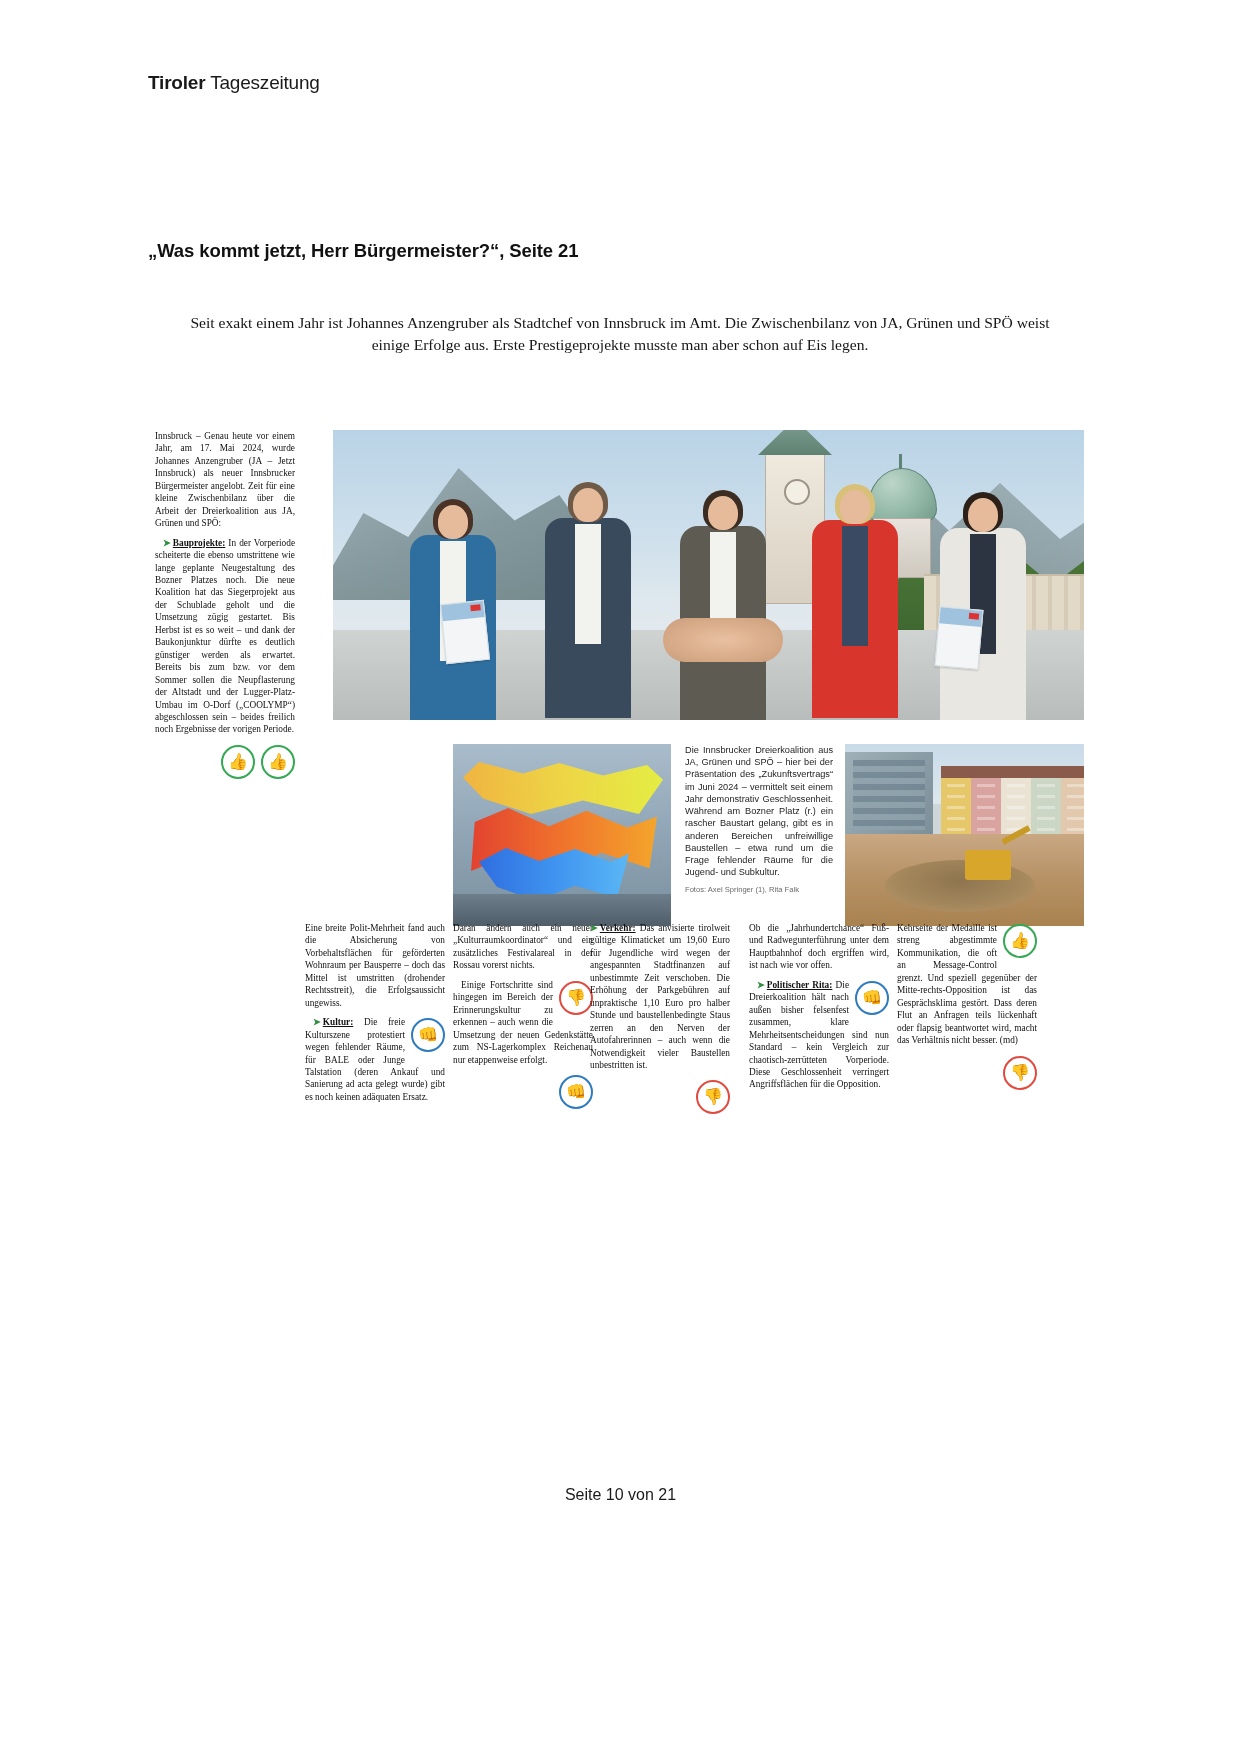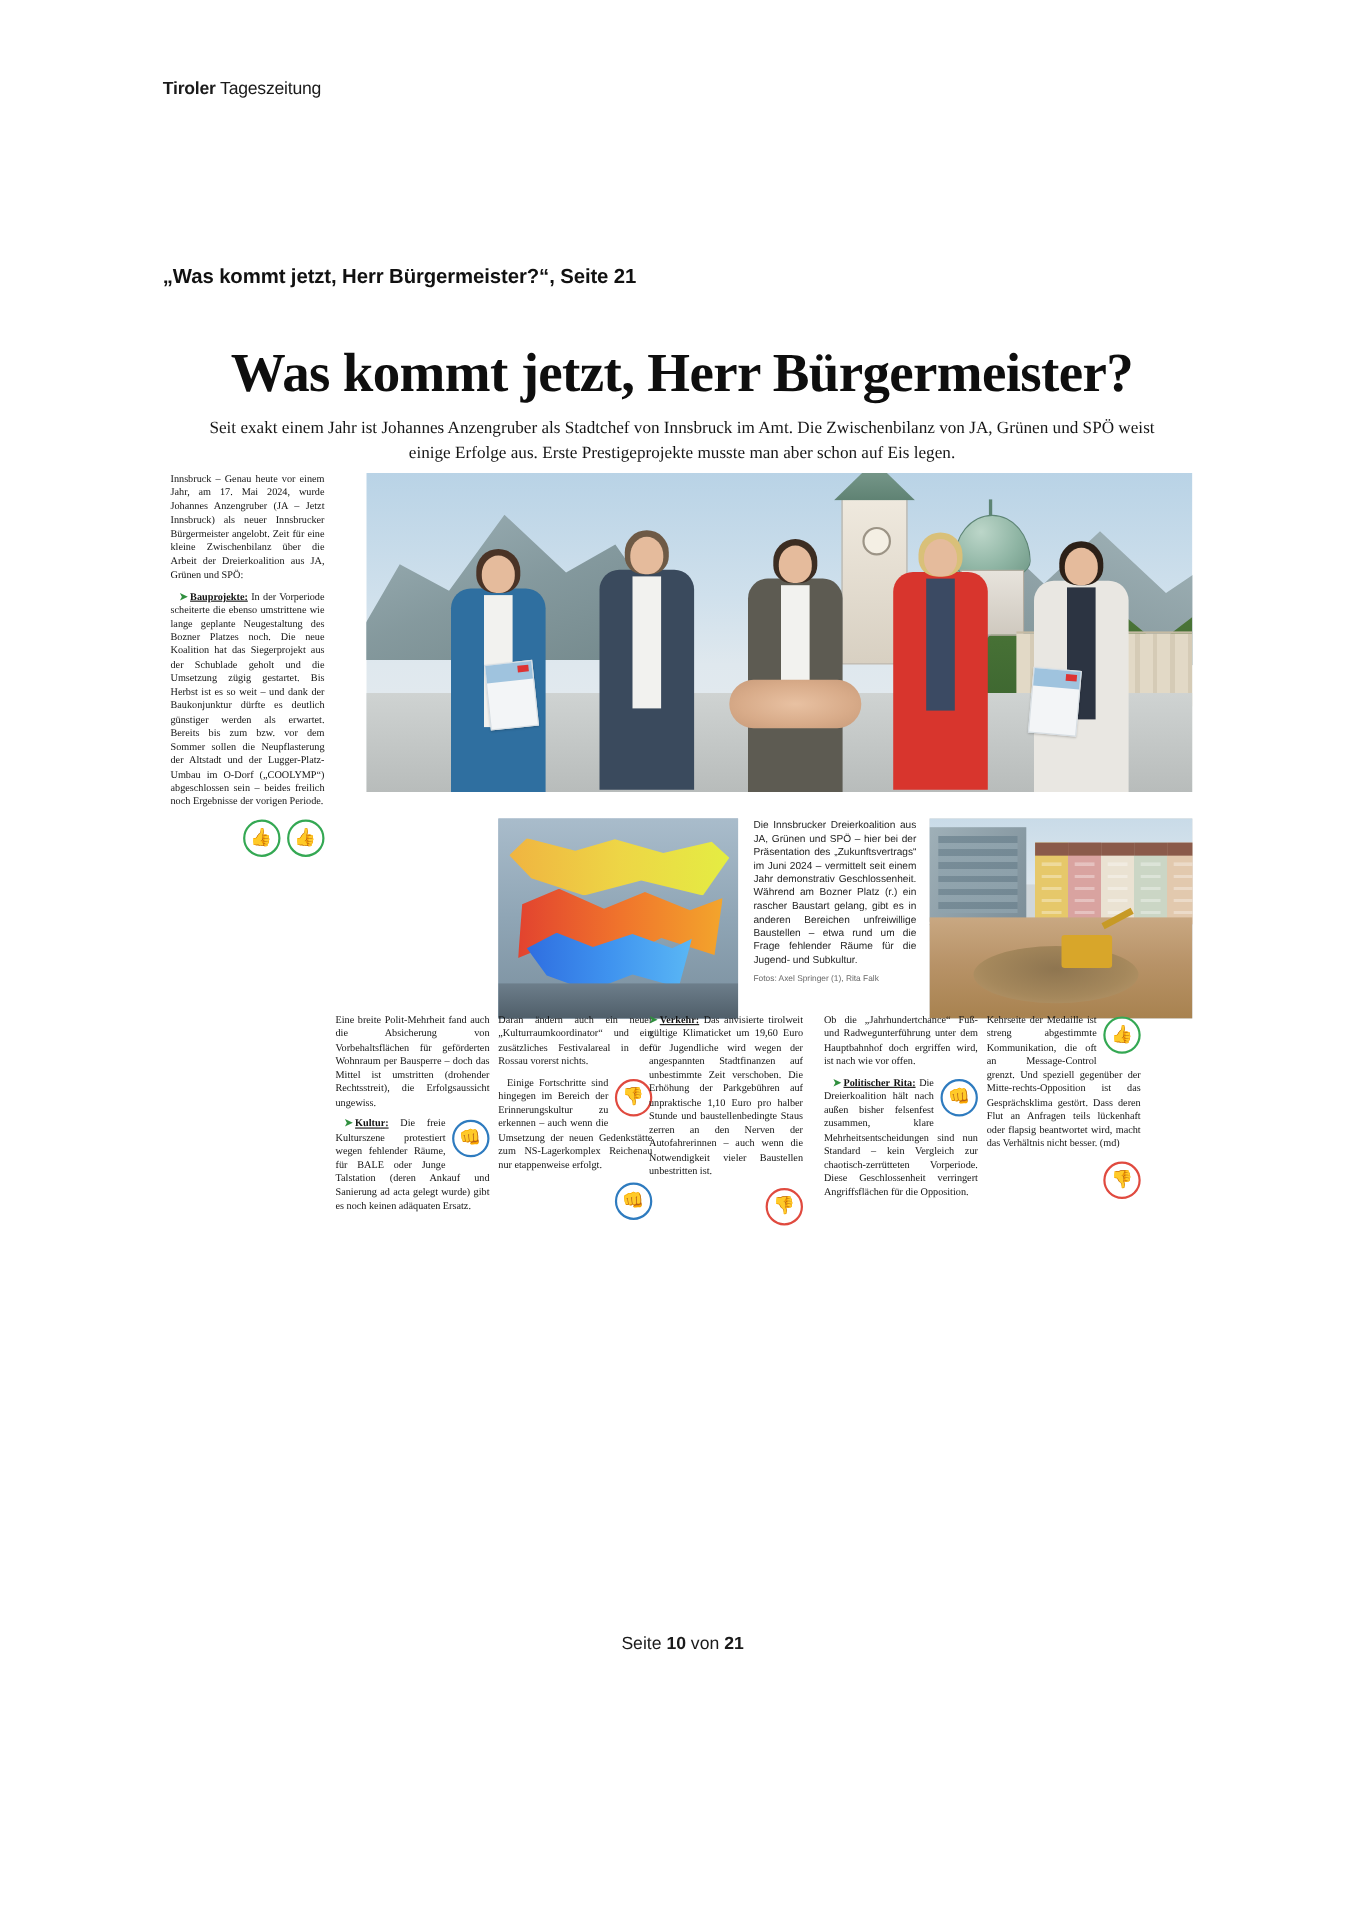--- a/index.html
+++ b/index.html
@@ -18,21 +18,21 @@
   .page {
     position: absolute;
     inset: 0;
     background: #fff;
   }
   
   .masthead {
     position: absolute;
     left: 148px;
     top: 72px;
-    font-size: 16px;
+    font-size: 19px;
     letter-spacing: -0.2px;
     color: #1a1a1a;
   }
   .masthead .bold { font-weight: bold; }
   .masthead .light { font-weight: normal; }
 
   
   .doc-subject {
     position: absolute;
     left: 148px;
@@ -287,37 +287,36 @@
 
   
   .footer {
     position: absolute;
     left: 0; right: 0;
     top: 1486px;
     text-align: center;
     font-size: 16px;
     color: #1a1a1a;
   }
-  .footer b { font-weight: bold; }
+  .footer b { font-weight: normal; }
 </style>
 </head>
 <body>
 
 <div class="page">
 
   <div class="masthead">
     <span class="bold">Tiroler</span>
     <span class="light">Tageszeitung</span>
   </div>
 
   <div class="doc-subject">„Was kommt jetzt, Herr Bürgermeister?“, Seite 21</div>
 
   <div class="clipping">
 
-    <h1 class="headline">Was kommt jetzt, Herr Bürgermeister?</h1>
     <div class="standfirst">Seit exakt einem Jahr ist Johannes Anzengruber als Stadtchef von Innsbruck im Amt. Die Zwischenbilanz von JA, Grünen und SPÖ weist einige Erfolge aus. Erste Prestigeprojekte musste man aber schon auf Eis legen.</div>
 
     <div class="col lead-col">
       <p class="first">Innsbruck – Genau heute vor einem Jahr, am 17. Mai 2024, wurde Johannes Anzengruber (JA – Jetzt Innsbruck) als neuer Innsbrucker Bürgermeister angelobt. Zeit für eine kleine Zwischenbilanz über die Arbeit der Dreierkoalition aus JA, Grünen und SPÖ:</p>
 
       <p>
         <span class="arrow">➤</span><b>Bauprojekte:</b>
         <span>In der Vorperiode scheiterte die ebenso umstrittene wie lange geplante Neugestaltung des Bozner Platzes noch. Die neue Koalition hat das Siegerprojekt aus der Schublade geholt und die Umsetzung zügig gestartet. Bis Herbst ist es so weit – und dank der Baukonjunktur dürfte es deutlich günstiger werden als erwartet. Bereits bis zum bzw. vor dem Sommer sollen die Neupflasterung der Altstadt und der Lugger-Platz-Umbau im O-Dorf („COOLYMP“) abgeschlossen sein – beides freilich noch Ergebnisse der vorigen Periode.</span>
       </p>
       <div class="badge up">👍</div>

